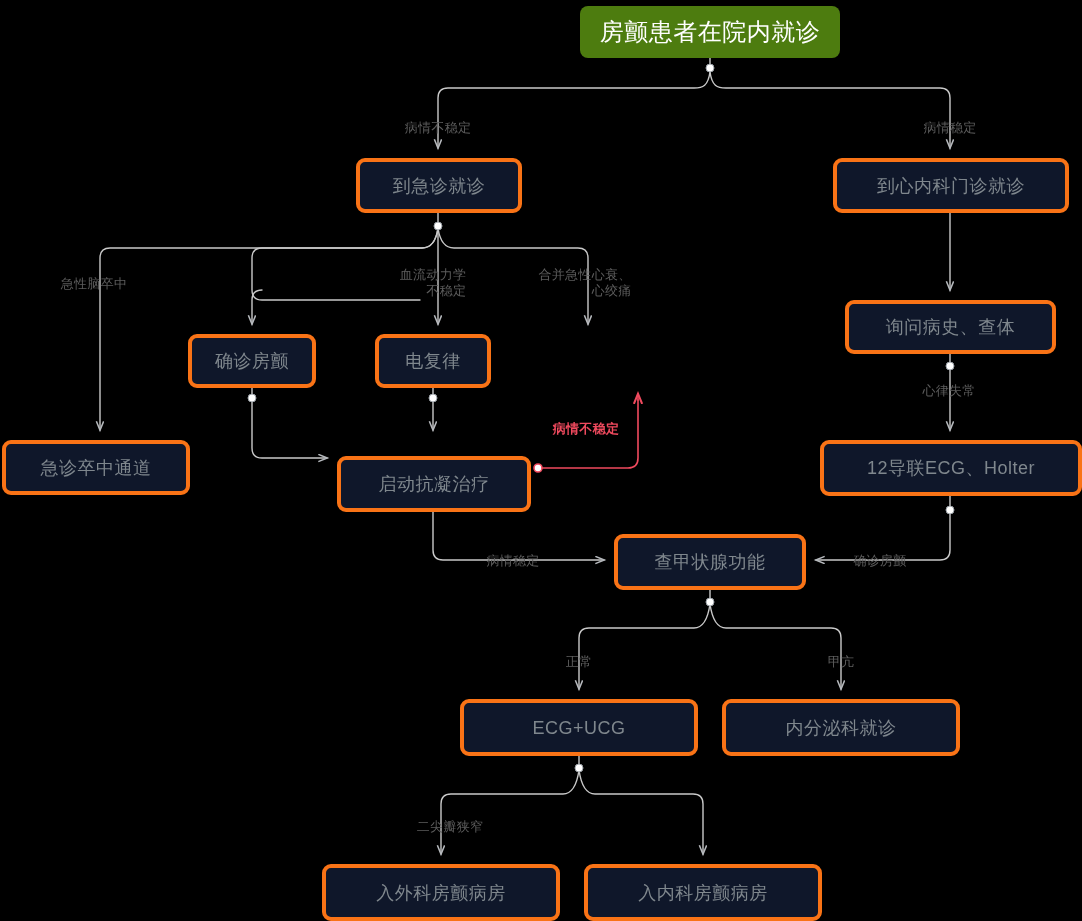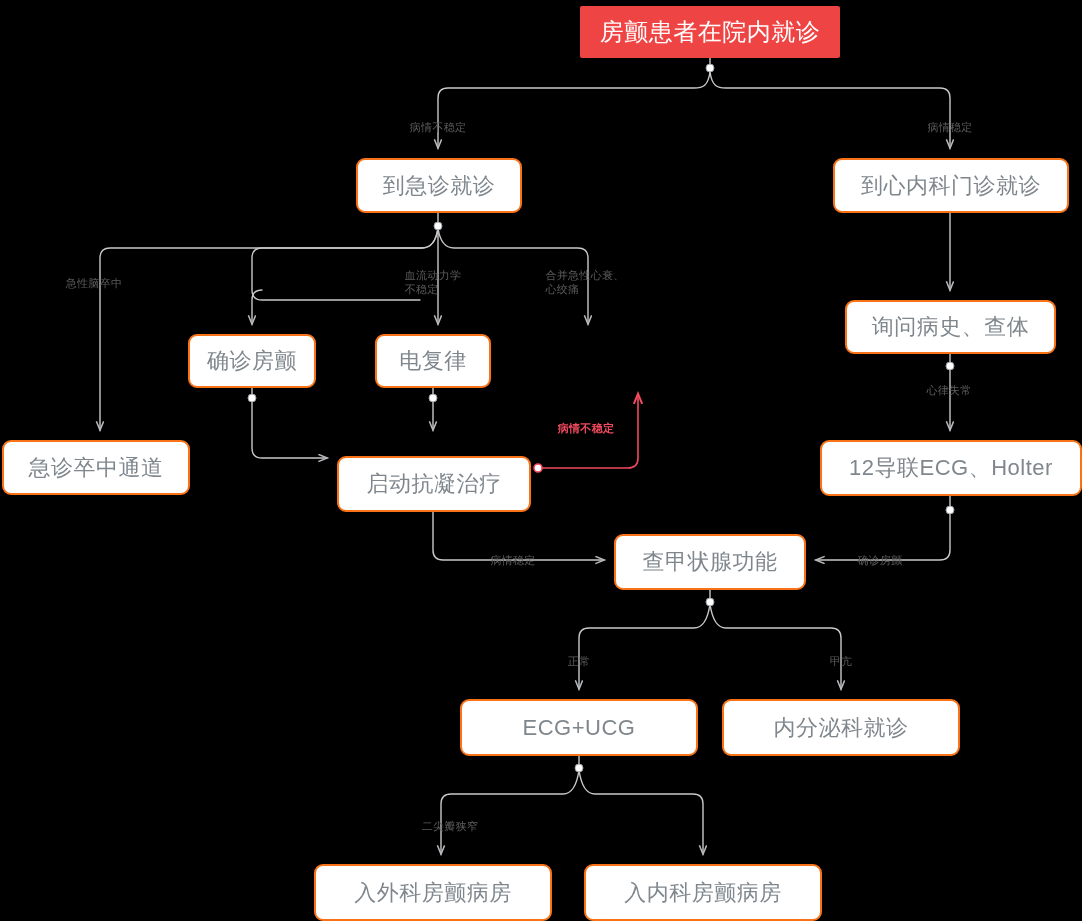--- a/index.html
+++ b/index.html
@@ -2,26 +2,26 @@
 <html><head>
 <meta charset="utf-8">
 <style>
   html,body{margin:0;padding:0;background:#000;}
   body{width:1082px;height:921px;overflow:hidden;
        font-family:"Liberation Sans","DejaVu Sans",sans-serif;}
   #stage{position:relative;width:1082px;height:921px;background:#000;}
   svg#wires{position:absolute;left:0;top:0;width:1082px;height:921px;}
   .node{position:absolute;box-sizing:border-box;
         display:flex;align-items:center;justify-content:center;
-        border:2px solid #f97316;border-radius:9px;background:#ffffff;
-        color:#7f878d;font-size:22px;line-height:1;letter-spacing:.5px;
+        border:4px solid #f97316;border-radius:9px;background:#0f172a;
+        color:#7f878d;font-size:18px;line-height:1;letter-spacing:.5px;
         white-space:nowrap;}
-  .node.root{background:#ef4444;border:none;color:#ffffff;border-radius:2px;}
+  .node.root{background:#4d7c0f;border:none;color:#ffffff;border-radius:8px;}
   .elabel{position:absolute;transform:translate(-50%,-50%);
-          color:#5d5d5d;font-size:11px;line-height:1.25;text-align:left;
+          color:#5d5d5d;font-size:13px;line-height:1.25;text-align:right;
           white-space:pre;letter-spacing:.3px;}
   .elabel.danger{color:#f04a5e;font-weight:bold;}
 </style>
 </head>
 <body>
 
 <div id="stage">
 
   <svg id="wires" viewBox="0 0 1082 921">
     <defs>
@@ -109,21 +109,21 @@
   <div class="node" style="left:845px;top:300px;width:211px;height:54px;">询问病史、查体</div>
 
   <div class="node" style="left:820px;top:440px;width:262px;height:56px;">12导联ECG、Holter</div>
 
   <div class="node" style="left:614px;top:534px;width:192px;height:56px;">查甲状腺功能</div>
 
   <div class="node" style="left:460px;top:699px;width:238px;height:57px;">ECG+UCG</div>
 
   <div class="node" style="left:722px;top:699px;width:238px;height:57px;">内分泌科就诊</div>
 
-  <div class="node" style="left:314px;top:864px;width:238px;height:57px;">入外科房颤病房</div>
+  <div class="node" style="left:322px;top:864px;width:238px;height:57px;">入外科房颤病房</div>
 
   <div class="node" style="left:584px;top:864px;width:238px;height:57px;">入内科房颤病房</div>
 
   <div class="elabel" style="left:438px;top:128px;">病情不稳定</div>
 
   <div class="elabel" style="left:950px;top:128px;">病情稳定</div>
 
   <div class="elabel" style="left:94px;top:284px;">急性脑卒中</div>
 
   <div class="elabel" style="left:433px;top:283px;">血流动力学

